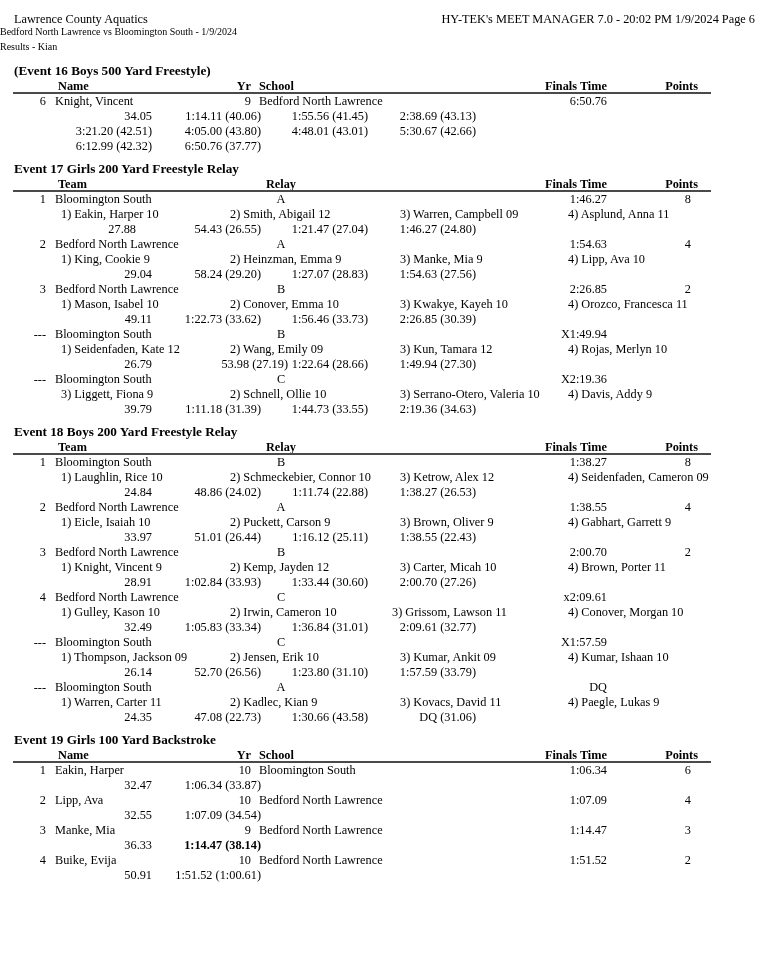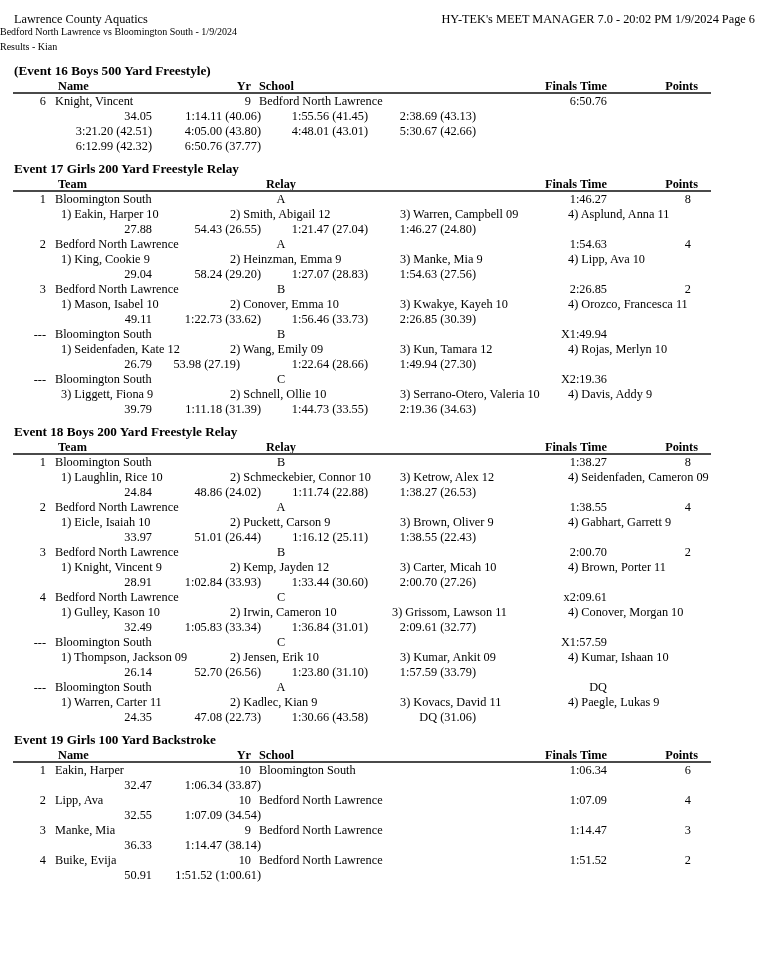--- a/index.html
+++ b/index.html
@@ -81,21 +81,21 @@
           <span style="right: 161px;">1:46.27</span>
           <span style="right: 77px;">8</span>
         </div>
         <div class="line">
           <span style="left: 61px;">1) Eakin, Harper 10</span>
           <span style="left: 230px;">2) Smith, Abigail 12</span>
           <span style="left: 400px;">3) Warren, Campbell 09</span>
           <span style="left: 568px;">4) Asplund, Anna 11</span>
         </div>
         <div class="line">
-          <span style="right: 616px; margin-left: 12px;">27.88</span>
+          <span style="right: 632px; margin-left: 12px;">27.88</span>
           <span style="right: 507px;">54.43 (26.55)</span>
           <span style="right: 400px;">1:21.47 (27.04)</span>
           <span style="right: 292px;">1:46.27 (24.80)</span>
         </div>
         <div class="line">
           <span style="right: 722px;">2</span>
           <span style="left: 55px;">Bedford North Lawrence</span>
           <span class="ctr" style="left: 281px;">A</span>
           <span style="right: 161px;">1:54.63</span>
           <span style="right: 77px;">4</span>
@@ -138,21 +138,21 @@
           <span style="right: 161px;">X1:49.94</span>
         </div>
         <div class="line">
           <span style="left: 61px;">1) Seidenfaden, Kate 12</span>
           <span style="left: 230px;">2) Wang, Emily 09</span>
           <span style="left: 400px;">3) Kun, Tamara 12</span>
           <span style="left: 568px;">4) Rojas, Merlyn 10</span>
         </div>
         <div class="line">
           <span style="right: 616px;">26.79</span>
-          <span style="right: 528px; text-align: center;">53.98 (27.19)</span>
+          <span style="right: 480px; text-align: center;">53.98 (27.19)</span>
           <span style="right: 400px;">1:22.64 (28.66)</span>
           <span style="right: 292px;">1:49.94 (27.30)</span>
         </div>
         <div class="line">
           <span style="right: 722px;">---</span>
           <span style="left: 55px;">Bloomington South</span>
           <span class="ctr" style="left: 281px;">C</span>
           <span style="right: 161px;">X2:19.36</span>
         </div>
         <div class="line">
@@ -326,21 +326,21 @@
         <div class="line">
           <span style="right: 722px;">3</span>
           <span style="left: 55px;">Manke, Mia</span>
           <span style="right: 517px;">9</span>
           <span style="left: 259px;">Bedford North Lawrence</span>
           <span style="right: 161px;">1:14.47</span>
           <span style="right: 77px;">3</span>
         </div>
         <div class="line">
           <span style="right: 616px;">36.33</span>
-          <span style="right: 507px;">1:14.47 (38.14)</span>
+          <span style="right: 507px; font-weight: bold;">1:14.47 (38.14)</span>
         </div>
         <div class="line">
           <span style="right: 722px;">4</span>
           <span style="left: 55px;">Buike, Evija</span>
           <span style="right: 517px;">10</span>
           <span style="left: 259px;">Bedford North Lawrence</span>
           <span style="right: 161px;">1:51.52</span>
           <span style="right: 77px;">2</span>
         </div>
         <div class="line">

